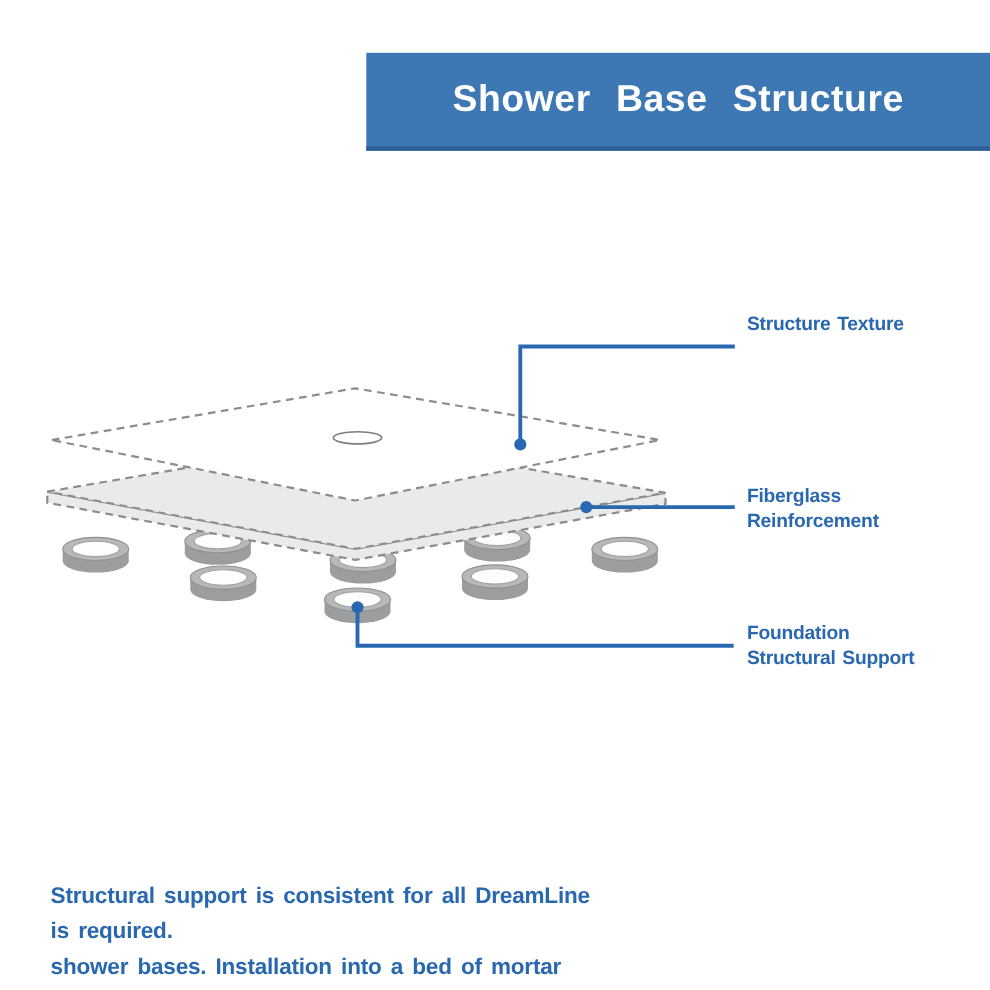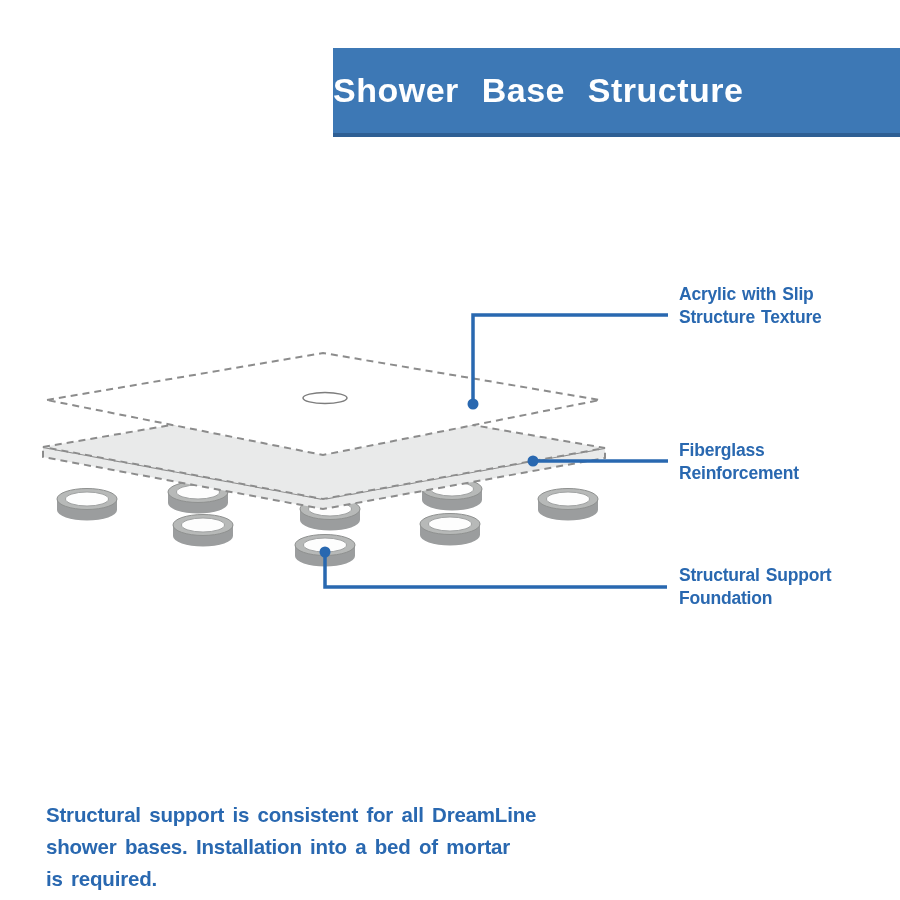--- a/index.html
+++ b/index.html
@@ -3,21 +3,21 @@
 <meta charset="utf-8">
 <style>
   html,body{margin:0;padding:0;}
   body{
     width:900px;height:900px;position:relative;background:#ffffff;overflow:hidden;
     font-family:"Liberation Sans","DejaVu Sans",sans-serif;
   }
   .banner{
     position:absolute;left:333px;top:48px;width:567px;height:85px;
     background:#3d78b5;border-bottom:4px solid #2e5f94;
-    display:flex;align-items:center;justify-content:flex-start;
+    display:flex;align-items:center;justify-content:center;
   }
   .banner h1{
     margin:0;color:#ffffff;font-size:34px;font-weight:bold;
     letter-spacing:0.5px;word-spacing:0.38em;white-space:nowrap;
   }
   .diagram-svg{position:absolute;left:0;top:0;}
   .callout-label{
     position:absolute;left:679px;color:#2968b0;font-weight:bold;
     font-size:17.5px;line-height:23px;letter-spacing:-0.2px;word-spacing:0.08em;
   }
@@ -81,31 +81,30 @@
     <path d="M325,552 L325,587 L667,587"></path>
   </g>
   <g fill="#2968b0" stroke="none">
     <circle cx="473" cy="404" r="5.5"></circle>
     <circle cx="533" cy="461" r="5.5"></circle>
     <circle cx="325" cy="552" r="5.5"></circle>
   </g>
 </svg>
 
 <div class="callout-label label-acrylic">
-  <div>Acrylic with Slip</div>
   <div>Structure Texture</div>
 </div>
 
 <div class="callout-label label-fiberglass">
   <div>Fiberglass</div>
   <div>Reinforcement</div>
 </div>
 
 <div class="callout-label label-foundation">
+  <div>Foundation</div>
   <div>Structural Support</div>
-  <div>Foundation</div>
 </div>
 
 <div class="footer-note">
   <div>Structural support is consistent for all DreamLine</div>
+  <div>is required.</div>
   <div>shower bases. Installation into a bed of mortar</div>
-  <div>is required.</div>
 </div>
 
 </body></html>

